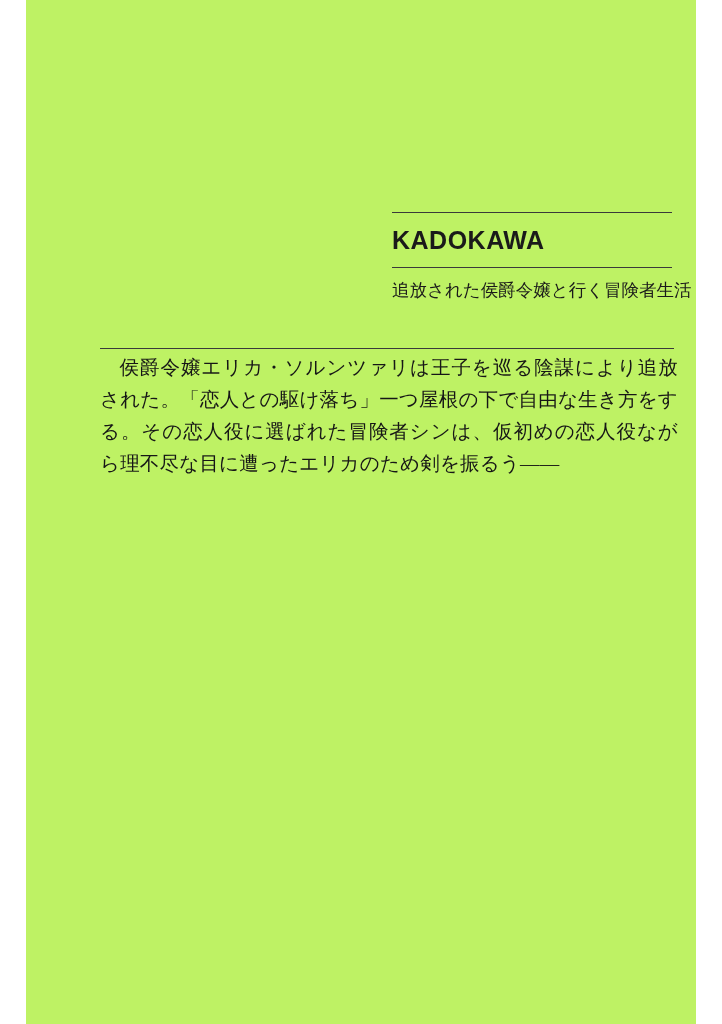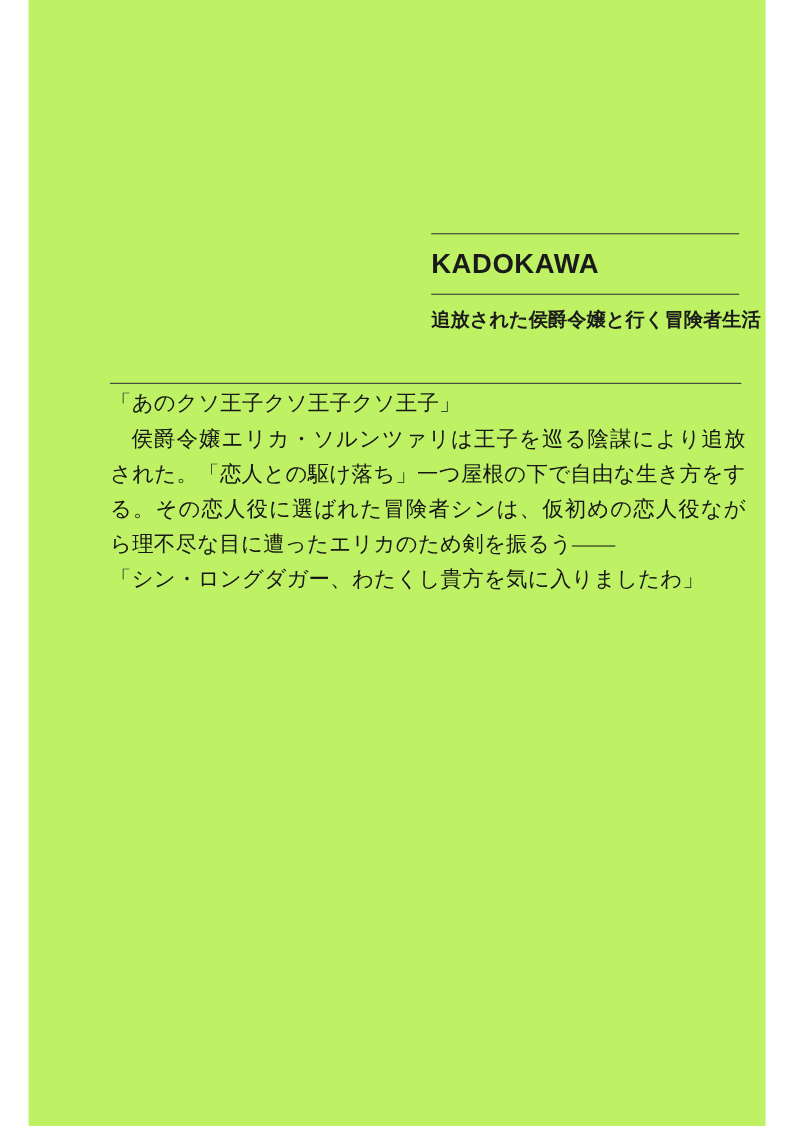--- a/index.html
+++ b/index.html
@@ -39,21 +39,21 @@
     font-weight: bold;
     font-size: 25px;
     letter-spacing: 0.5px;
     color: #1a1a1a;
     line-height: 1.05;
     white-space: nowrap;
   }
 
   .book-title {
     font-family: "Liberation Sans", "DejaVu Sans", sans-serif;
-    font-weight: bold;
+    font-weight: normal;
     font-size: 17.5px;
     letter-spacing: 0px;
     color: #1a1a1a;
     text-align: right;
     line-height: 1.2;
     white-space: nowrap;
   }
 
   
   .body-rule {
@@ -92,18 +92,16 @@
   <div class="pub-block">
     <hr class="rule rule-top">
     <div class="pub-name">KADOKAWA</div>
     <hr class="rule rule-mid">
     <div class="book-title">追放された侯爵令嬢と行く冒険者生活</div>
   </div>
 
   <hr class="body-rule">
 
   <div class="blurb">
-    <p>「あのクソ王子クソ王子クソ王子」</p>
     <p class="indent">侯爵令嬢エリカ・ソルンツァリは王子を巡る陰謀により追放された。「恋人との駆け落ち」一つ屋根の下で自由な生き方をする。その恋人役に選ばれた冒険者シンは、仮初めの恋人役ながら理不尽な目に遭ったエリカのため剣を振るう――</p>
-    <p>「シン・ロングダガー、わたくし貴方を気に入りましたわ」</p>
   </div>
 
 </div>
 
 </body></html>

